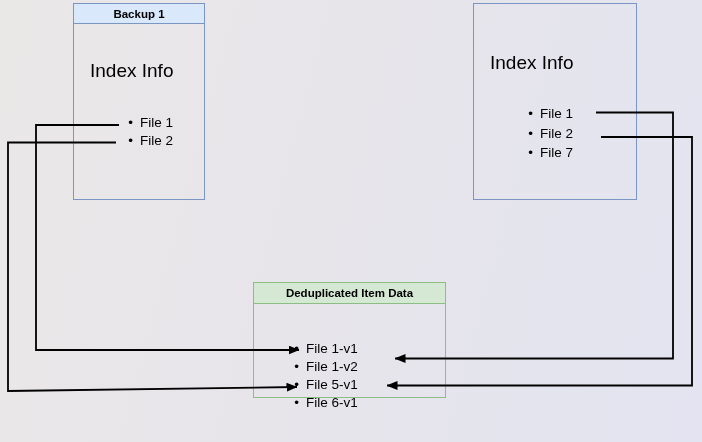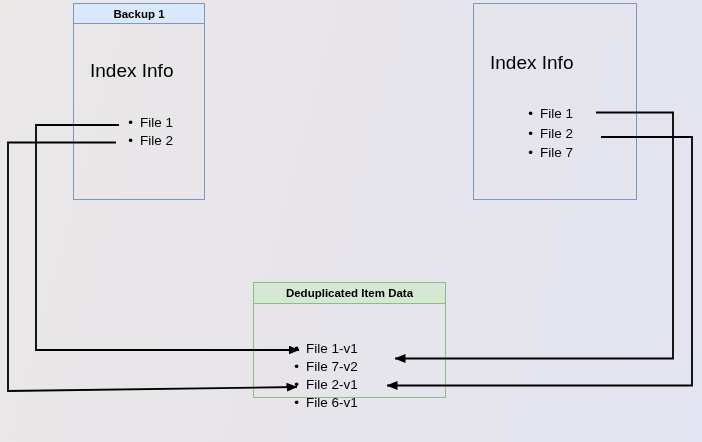--- a/index.html
+++ b/index.html
@@ -53,22 +53,22 @@
       <li>File 1</li>
       <li>File 2</li>
       <li>File 7</li>
     </ul>
   </div>
 
   <div id="dedup-box" class="box green" style="left:253px;top:282px;width:193px;height:116px;">
     <div class="box-header">Deduplicated Item Data</div>
     <ul class="file-list">
       <li>File 1-v1</li>
-      <li>File 7-v2</li>
-      <li>File 2-v1</li>
+      <li>File 1-v2</li>
+      <li>File 5-v1</li>
       <li>File 6-v1</li>
     </ul>
   </div>
 
   <svg id="connector-layer" width="702" height="442" viewBox="0 0 702 442">
     <defs>
       <marker id="arrowhead" markerUnits="userSpaceOnUse" markerWidth="11" markerHeight="9" refX="10.5" refY="4.5" orient="auto">
         <path d="M0,0 L11,4.5 L0,9 Z" fill="#000"></path>
       </marker>
     </defs>

